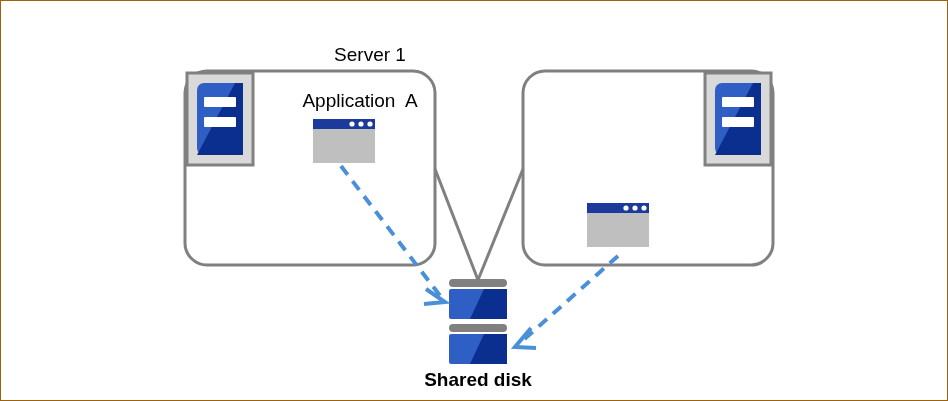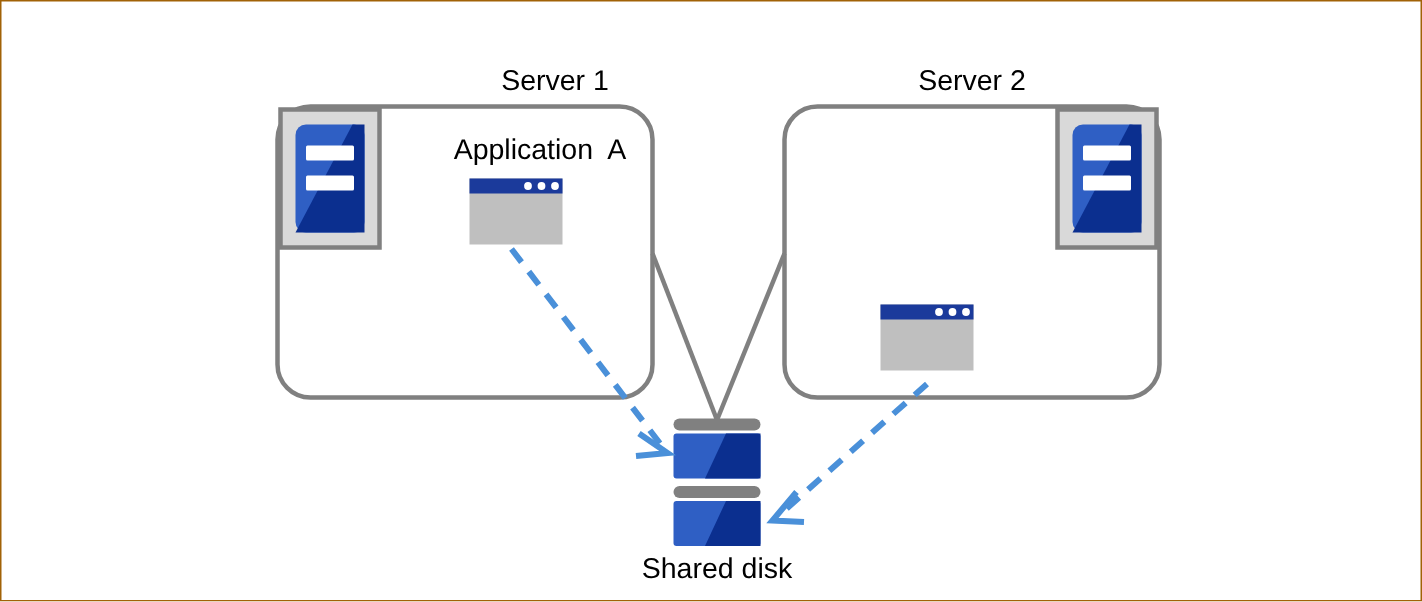--- a/index.html
+++ b/index.html
@@ -35,20 +35,21 @@
     line-height: 1;
   }
   .label-server {
     font-size: 19px;
   }
   .label-app {
     font-size: 19px;
   }
   .label-disk {
     font-size: 19px;
+    font-weight: bold;
   }
 </style>
 </head>
 <body>
 
 <div id="canvas">
 
   <svg id="diagram-svg" viewBox="0 0 948 401" xmlns="http://www.w3.org/2000/svg">
 
     <defs>
@@ -119,20 +120,19 @@
 
     <g>
       <line x1="617" y1="255" x2="519" y2="342" stroke="#4a90d9" stroke-width="4" stroke-dasharray="11 8" stroke-linecap="butt"></line>
       <path d="M 530 327 L 514 346 L 535 347" fill="none" stroke="#4a90d9" stroke-width="4" stroke-linecap="butt" stroke-linejoin="miter"></path>
     </g>
 
   </svg>
 
   <div class="dlabel label-server" style="left:244px; top:44px; width:250px;">Server 1</div>
 
-  <div class="dlabel label-server" style="left:522px; top:44px; width:250px;">Server 2</div>
 
   <div class="dlabel label-app" style="left:253px; top:90px; width:212px;">Application  A</div>
 
 
   <div class="dlabel label-disk" style="left:387px; top:369px; width:180px;">Shared disk</div>
 
 </div>
 
 </body></html>

